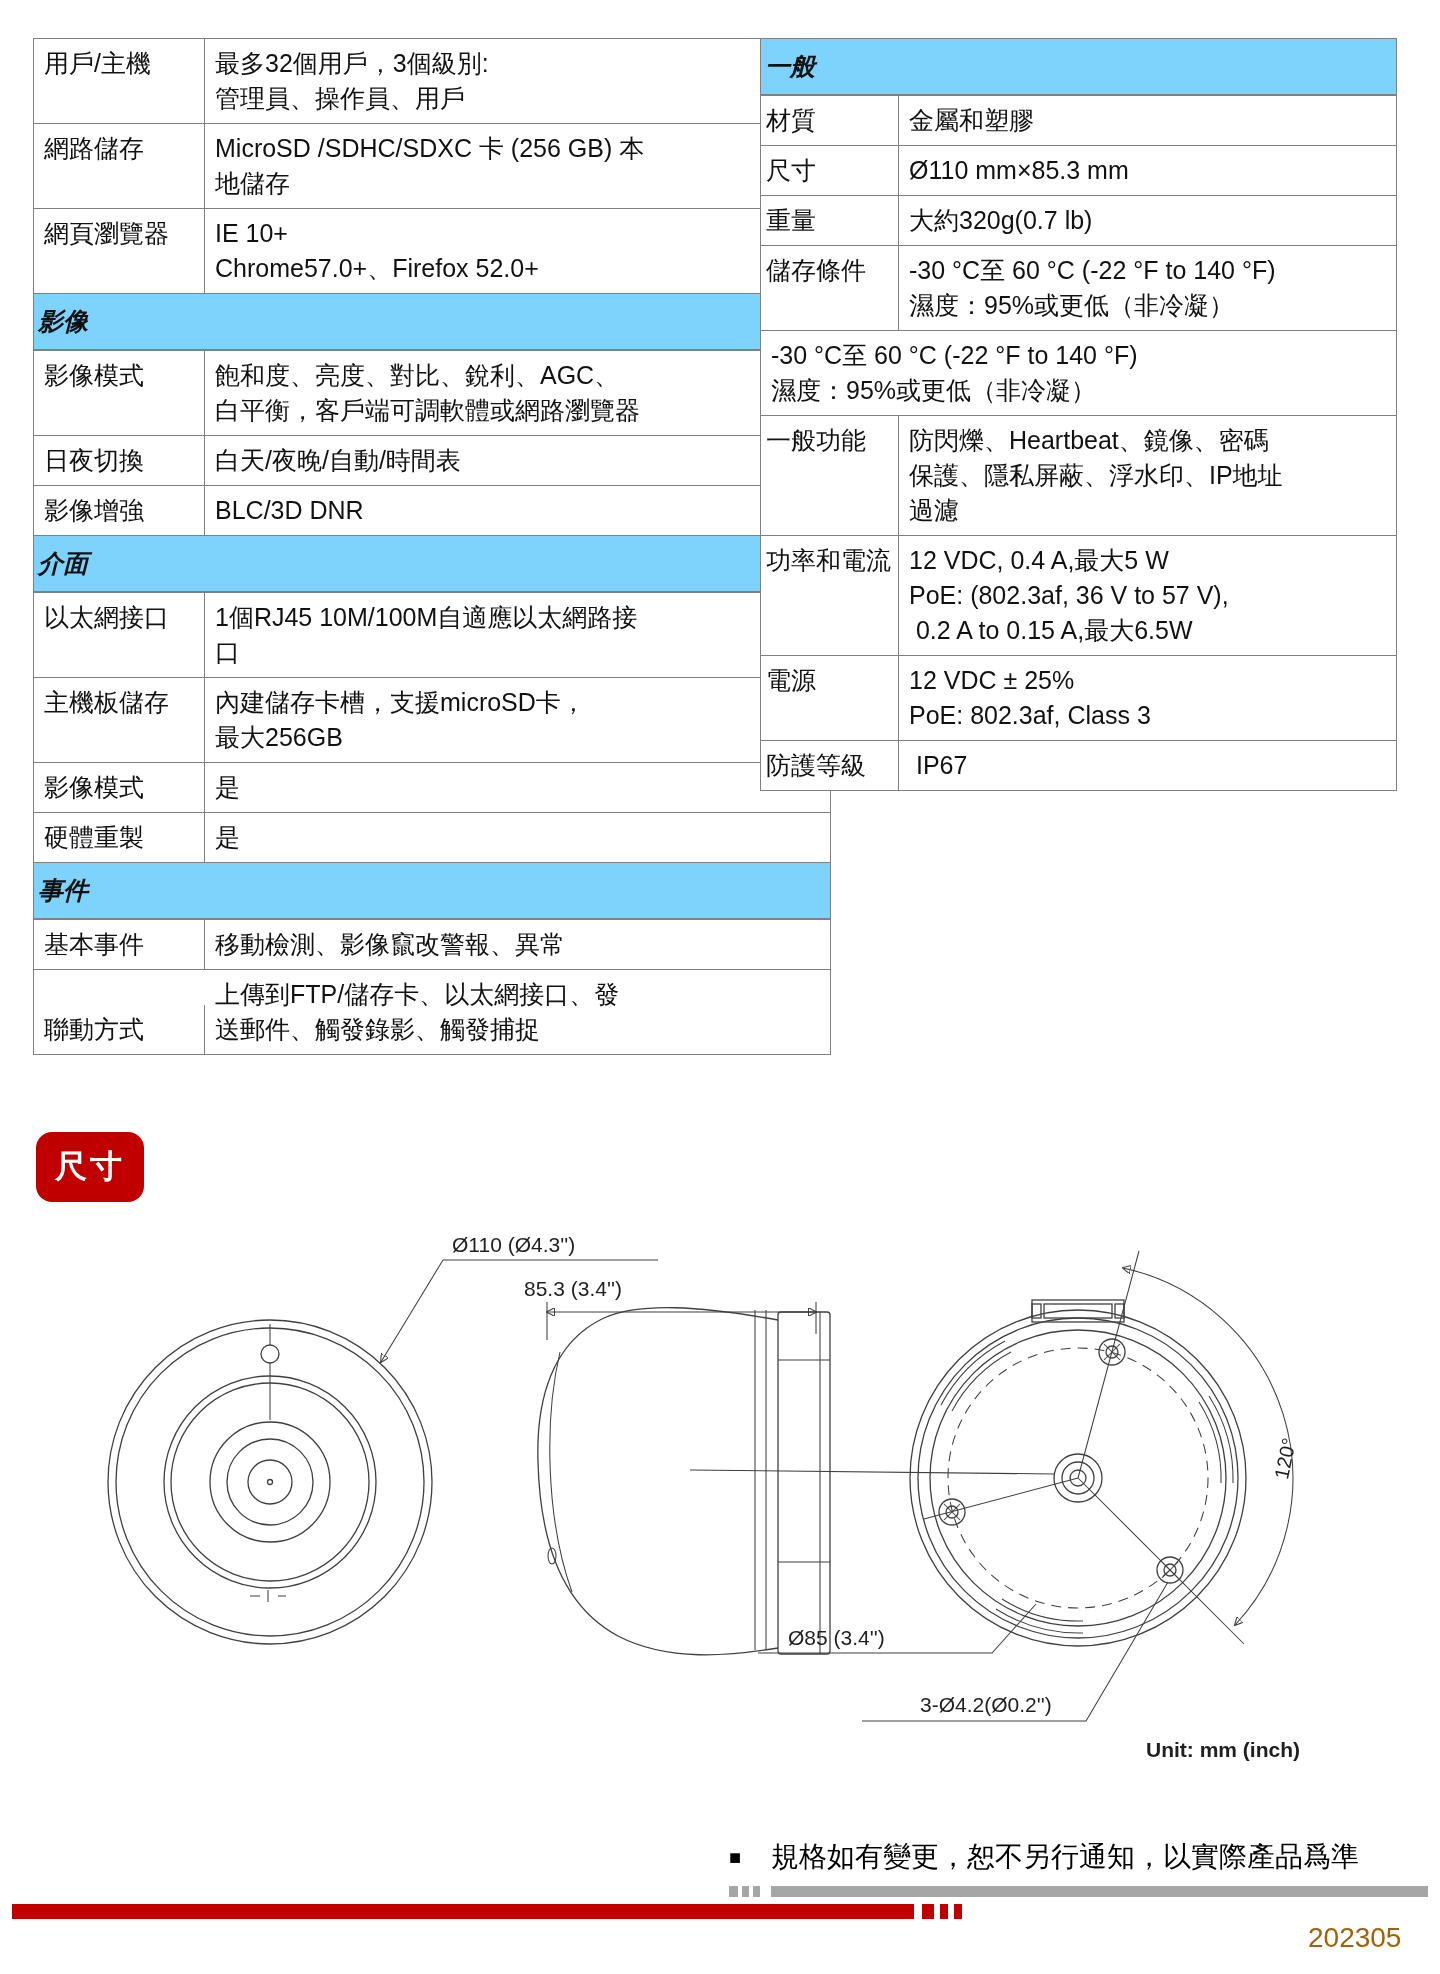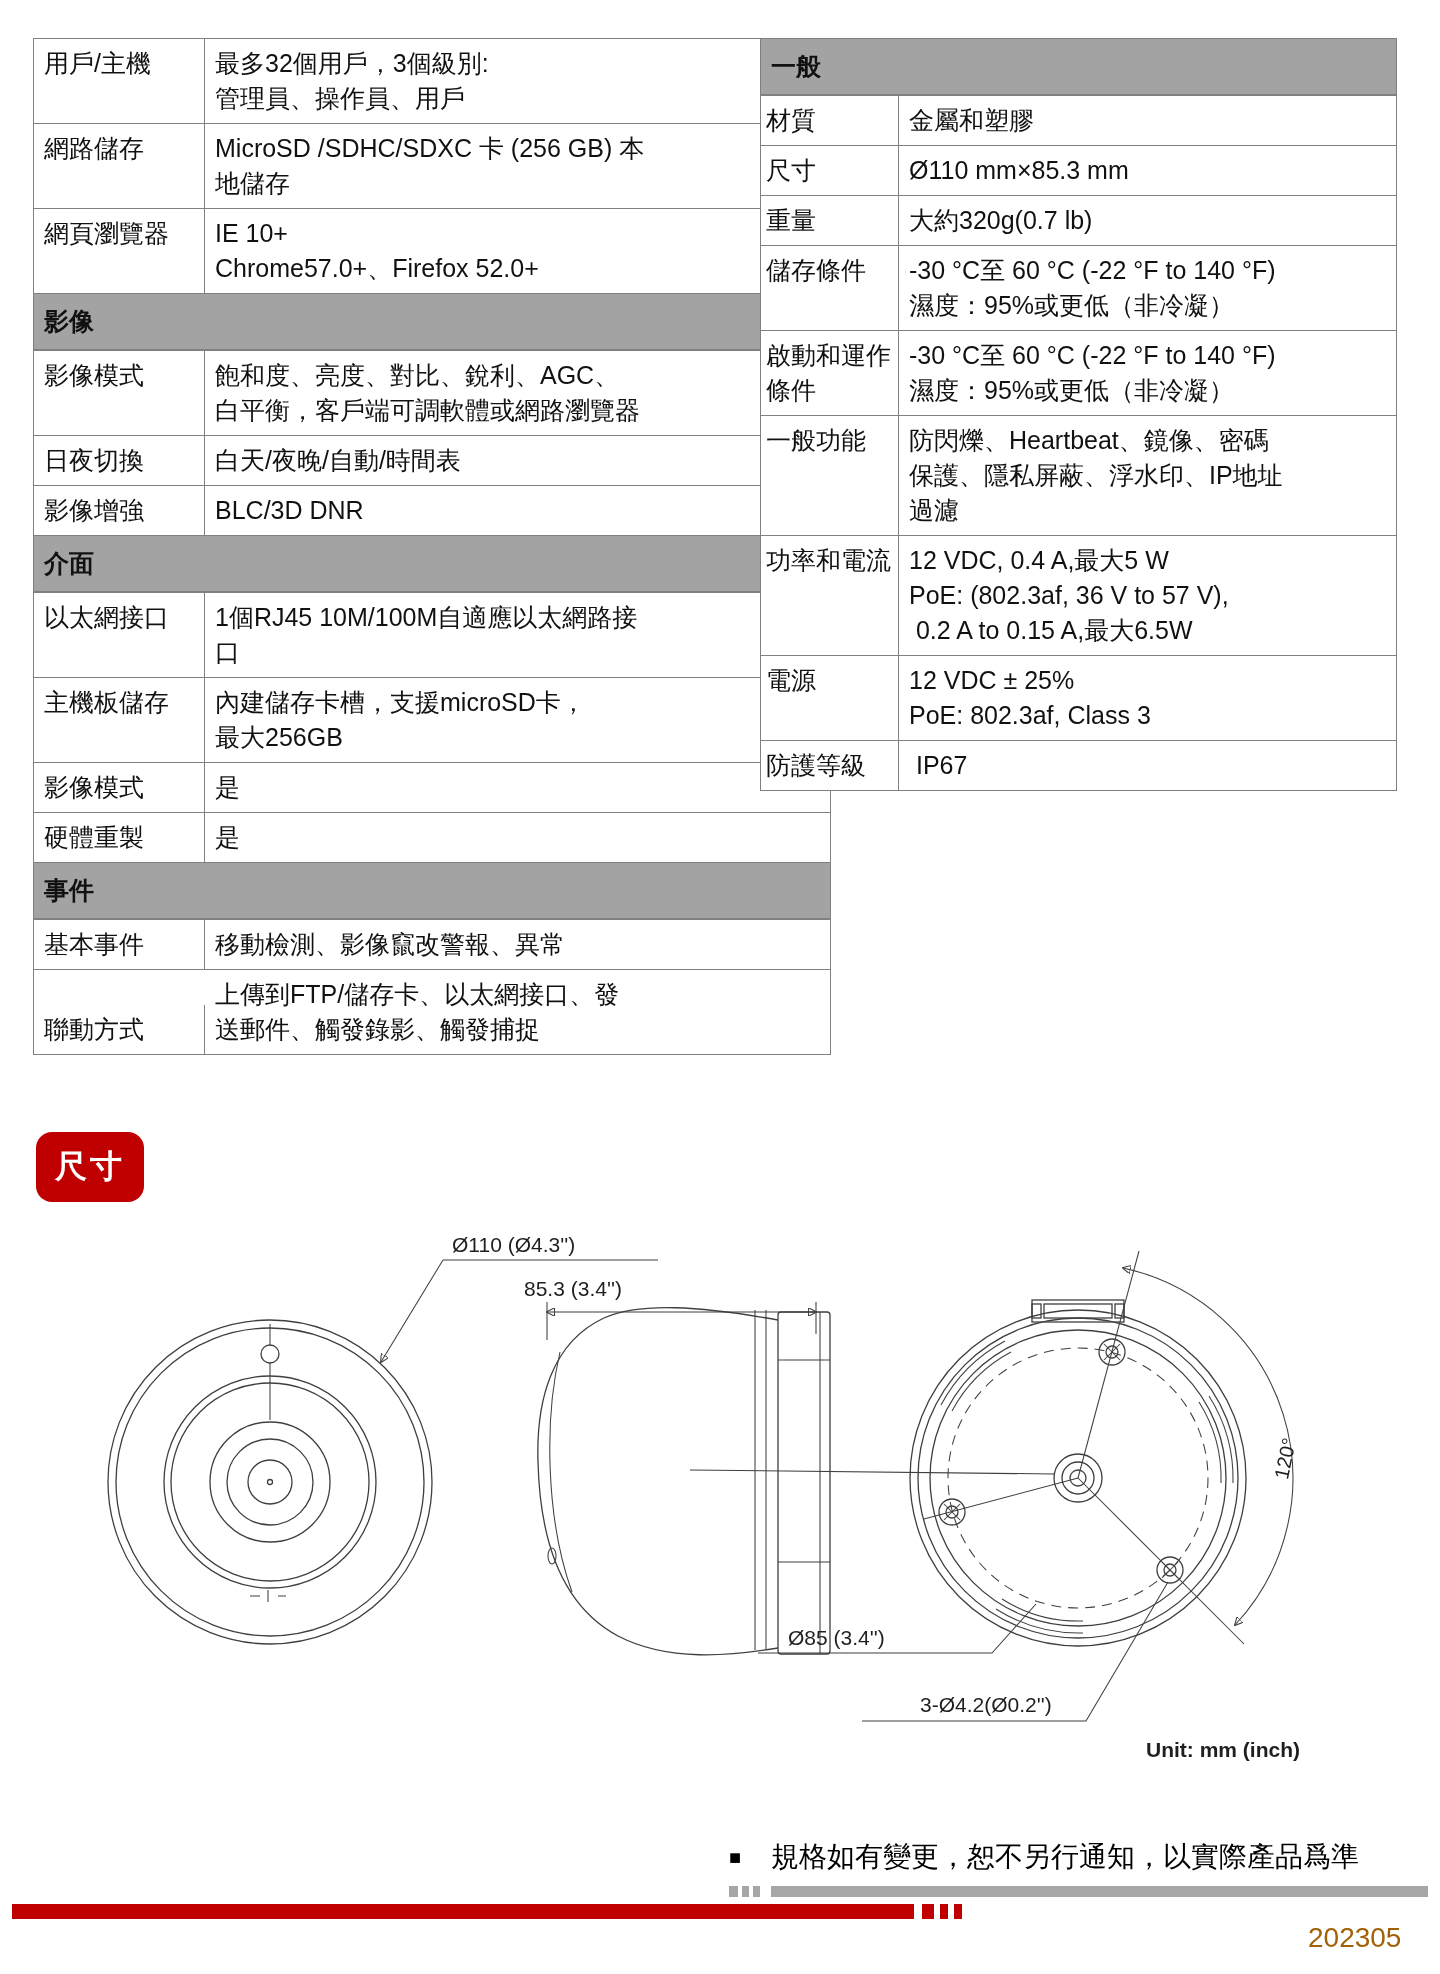--- a/index.html
+++ b/index.html
@@ -8,21 +8,21 @@
     font-family:"Liberation Sans",sans-serif;color:#111;overflow:hidden;
   }
   *{box-sizing:border-box;}
   
   .spec{position:absolute;border:1px solid #808080;font-size:25px;line-height:35px;background:#fff;}
   .spec .row{display:flex;border-bottom:1px solid #808080;}
   .spec .row:last-child{border-bottom:none;align-items:flex-end;}
   .spec .cell{padding:7px 10px;white-space:pre-wrap;}
   .spec .lbl{flex:none;border-right:1px solid #808080;}
   .spec .val{flex:1;}
-  .spec .sechdr{padding:10px 10px;background:#a3a3a3;font-weight:bold;border-bottom:1px solid #808080;flex:1;}
+  .spec .sechdr{padding:10px 4px;background:#7dd3fc;font-weight:bold;border-bottom:1px solid #808080;flex:1;font-style:italic;}
   .left-spec{left:33px;top:38px;width:798px;}
   .left-spec .lbl{width:171px;}
   .right-spec{left:760px;top:38px;width:637px;}
   .right-spec .lbl{width:138px;padding:7px 5px;}
   
   .dim-badge{
     position:absolute;left:36px;top:1132px;width:108px;height:70px;
     background:#c00000;color:#fff;font-size:32px;font-weight:bold;
     border-radius:16px;display:flex;align-items:center;justify-content:center;letter-spacing:3px;
   }
@@ -129,22 +129,20 @@
   <div class="row">
     <div class="cell lbl">重量</div>
     <div class="cell val">大約320g(0.7 lb)</div>
   </div>
   <div class="row">
     <div class="cell lbl">儲存條件</div>
     <div class="cell val">-30 °C至 60 °C (-22 °F to 140 °F)
 濕度：95%或更低（非冷凝）</div>
   </div>
   <div class="row">
-    <div class="cell lbl">啟動和運作
-條件</div>
     <div class="cell val">-30 °C至 60 °C (-22 °F to 140 °F)
 濕度：95%或更低（非冷凝）</div>
   </div>
   <div class="row">
     <div class="cell lbl">一般功能</div>
     <div class="cell val">防閃爍、Heartbeat、鏡像、密碼
 保護、隱私屏蔽、浮水印、IP地址
 過濾</div>
   </div>
   <div class="row">

